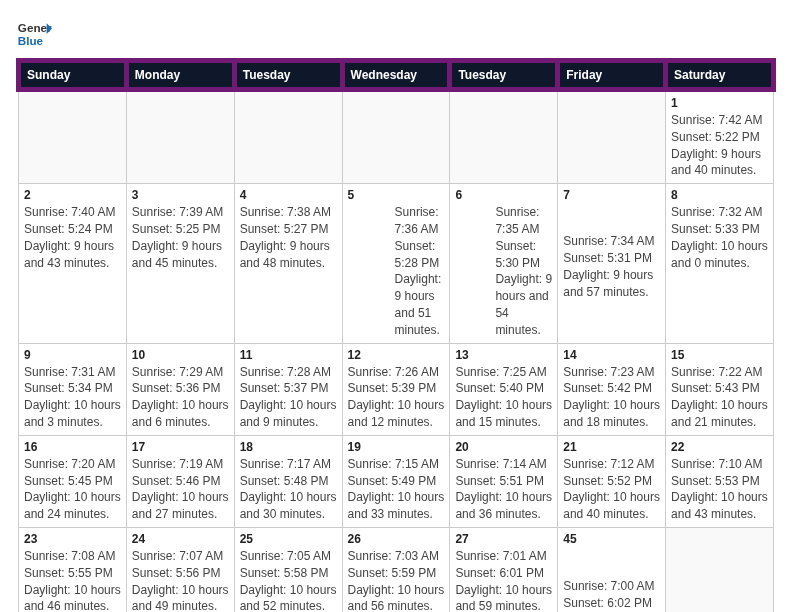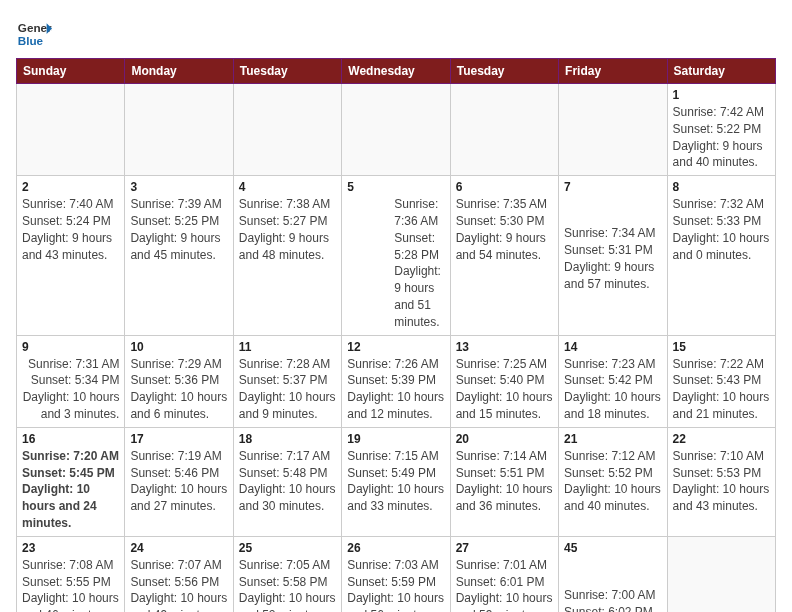--- a/index.html
+++ b/index.html
@@ -36,27 +36,27 @@
       color: #444;
       margin-top: 2px;
     }
     .calendar-table {
       width: 100%;
       border-collapse: collapse;
       flex: 1;
       table-layout: fixed;
     }
     .calendar-table th {
-      background-color: #7f1d1d;
+      background-color: #0f172a;
       color: #fff;
       font-size: 12px;
       font-weight: bold;
       text-align: left;
       padding: 5px 6px;
-      border: 1px solid #701a75;
+      border: 5px solid #701a75;
     }
     .calendar-table td {
       vertical-align: top;
       border: 1px solid #ccc;
       padding: 4px 5px;
       font-size: 9.5px;
       color: #333;
       height: 80px;
       background: #fff;
     }
@@ -151,41 +151,41 @@
 Daylight: 9 hours and 48 minutes.</div>
           </td>
           <td>
             <span class="day-number">5</span>
             <div class="day-info" style="white-space: pre-line; margin-left: 47px;">Sunrise: 7:36 AM
 Sunset: 5:28 PM
 Daylight: 9 hours and 51 minutes.</div>
           </td>
           <td>
             <span class="day-number">6</span>
-            <div class="day-info" style="white-space: pre-line;">Sunrise: 7:35 AM
+            <div class="day-info" style="white-space: pre-line; margin-left: 40px;">Sunrise: 7:35 AM
 Sunset: 5:30 PM
 Daylight: 9 hours and 54 minutes.</div>
           </td>
           <td>
             <span class="day-number">7</span>
             <div class="day-info" style="white-space: pre-line; margin-top: 31px;">Sunrise: 7:34 AM
 Sunset: 5:31 PM
 Daylight: 9 hours and 57 minutes.</div>
           </td>
           <td>
             <span class="day-number">8</span>
             <div class="day-info" style="white-space: pre-line;">Sunrise: 7:32 AM
 Sunset: 5:33 PM
 Daylight: 10 hours and 0 minutes.</div>
           </td>
         </tr>
         <tr>
           <td>
             <span class="day-number">9</span>
-            <div class="day-info" style="white-space: pre-line; text-align: right;">Sunrise: 7:31 AM
+            <div class="day-info" style="white-space: pre-line;">Sunrise: 7:31 AM
 Sunset: 5:34 PM
 Daylight: 10 hours and 3 minutes.</div>
           </td>
           <td>
             <span class="day-number">10</span>
             <div class="day-info" style="white-space: pre-line;">Sunrise: 7:29 AM
 Sunset: 5:36 PM
 Daylight: 10 hours and 6 minutes.</div>
           </td>
           <td>
@@ -215,21 +215,21 @@
           <td>
             <span class="day-number">15</span>
             <div class="day-info" style="white-space: pre-line;">Sunrise: 7:22 AM
 Sunset: 5:43 PM
 Daylight: 10 hours and 21 minutes.</div>
           </td>
         </tr>
         <tr>
           <td>
             <span class="day-number">16</span>
-            <div class="day-info" style="white-space: pre-line; font-weight: bold;">Sunrise: 7:20 AM
+            <div class="day-info" style="white-space: pre-line;">Sunrise: 7:20 AM
 Sunset: 5:45 PM
 Daylight: 10 hours and 24 minutes.</div>
           </td>
           <td>
             <span class="day-number">17</span>
             <div class="day-info" style="white-space: pre-line;">Sunrise: 7:19 AM
 Sunset: 5:46 PM
 Daylight: 10 hours and 27 minutes.</div>
           </td>
           <td>

